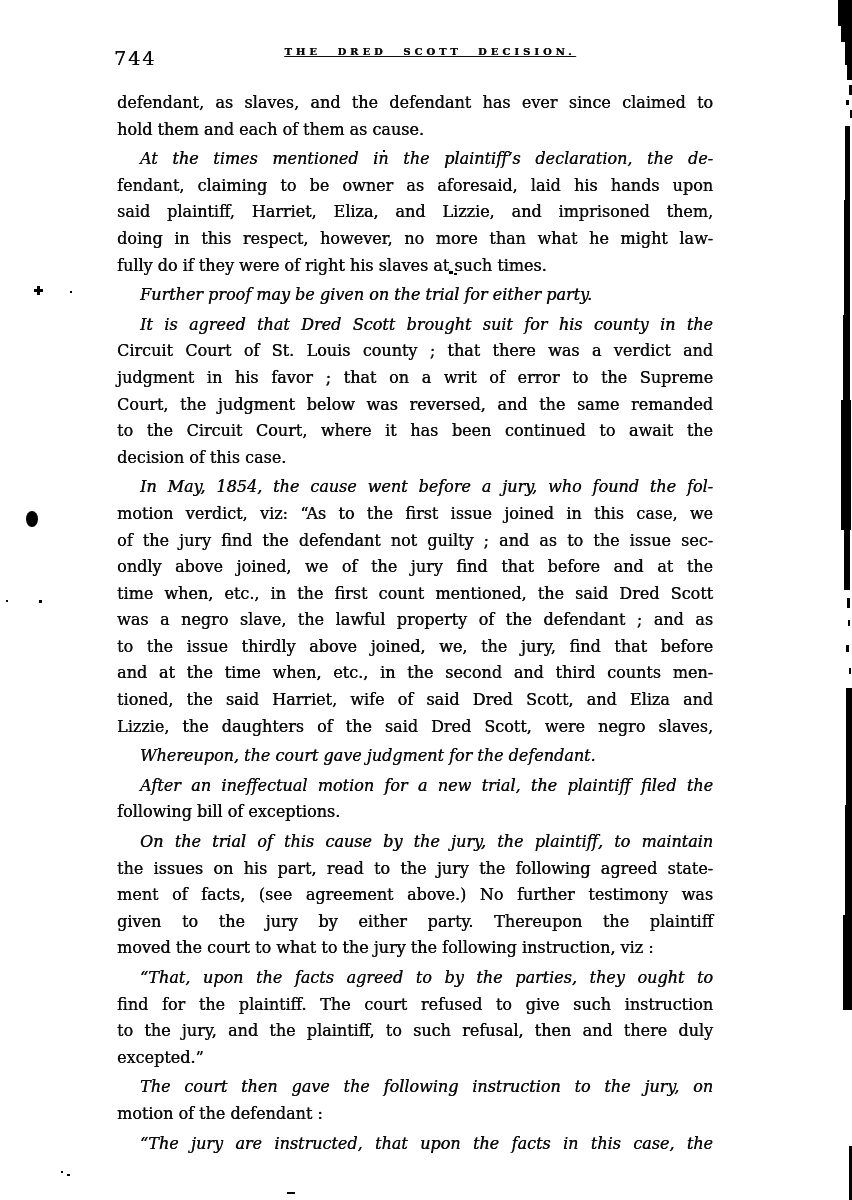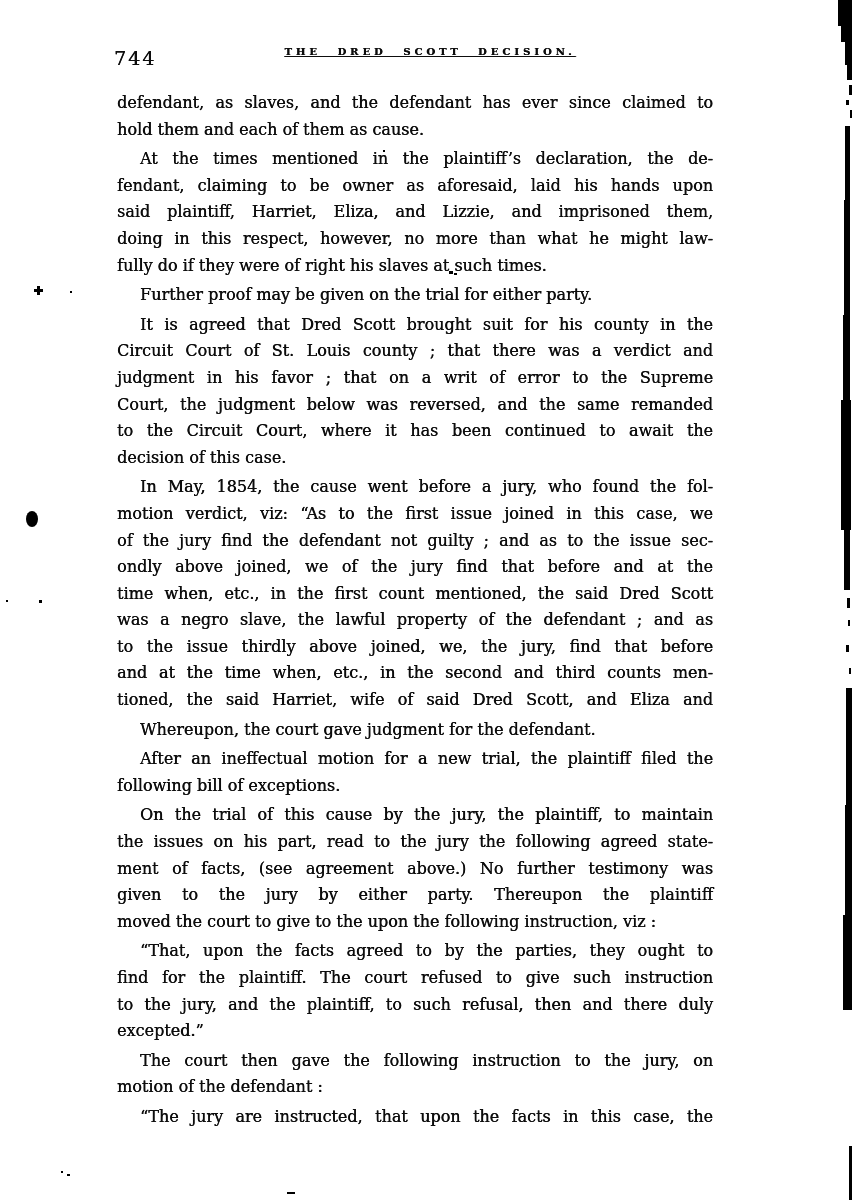--- a/index.html
+++ b/index.html
@@ -58,20 +58,21 @@
     line-height: 26.6px;
     white-space: normal;
     text-shadow: 0.35px 0 0 currentColor;
   }
   .line.just {
     text-align: justify;
     text-align-last: justify;
   }
   .line.indent {
     text-indent: 23px;
+    font-style: italic;
   }
   .artifacts {
     position: absolute;
     inset: 0;
     pointer-events: none;
   }
 </style>
 </head>
 <body>
 
@@ -108,34 +109,35 @@
       <div class="para">
         <div class="line indent just">In May, 1854, the cause went before a jury, who found the fol-</div>
         <div class="line just">motion verdict, viz: “As to the first issue joined in this case, we</div>
         <div class="line just">of the jury find the defendant not guilty ; and as to the issue sec-</div>
         <div class="line just">ondly above joined, we of the jury find that before and at the</div>
         <div class="line just">time when, etc., in the first count mentioned, the said Dred Scott</div>
         <div class="line just">was a negro slave, the lawful property of the defendant ; and as</div>
         <div class="line just">to the issue thirdly above joined, we, the jury, find that before</div>
         <div class="line just">and at the time when, etc., in the second and third counts men-</div>
         <div class="line just">tioned, the said Harriet, wife of said Dred Scott, and Eliza and</div>
+        <div class="line just">Lizzie, the daughters of the said Dred Scott, were negro slaves,</div>
       </div>
       <div class="para">
         <div class="line indent">Whereupon, the court gave judgment for the defendant.</div>
       </div>
       <div class="para">
         <div class="line indent just">After an ineffectual motion for a new trial, the plaintiff filed the</div>
         <div class="line">following bill of exceptions.</div>
       </div>
       <div class="para">
         <div class="line indent just">On the trial of this cause by the jury, the plaintiff, to maintain</div>
         <div class="line just">the issues on his part, read to the jury the following agreed state-</div>
         <div class="line just">ment of facts, (see agreement above.)  No further testimony was</div>
         <div class="line just">given to the jury by either party.  Thereupon the plaintiff</div>
-        <div class="line">moved the court to give to the upon the following instruction, viz :</div>
+        <div class="line">moved the court to what to the jury the following instruction, viz :</div>
       </div>
       <div class="para">
         <div class="line indent just">“That, upon the facts agreed to by the parties, they ought to</div>
         <div class="line just">find for the plaintiff.  The court refused to give such instruction</div>
         <div class="line just">to the jury, and the plaintiff, to such refusal, then and there duly</div>
         <div class="line">excepted.”</div>
       </div>
       <div class="para">
         <div class="line indent just">The court then gave the following instruction to the jury, on</div>
         <div class="line">motion of the defendant :</div>

